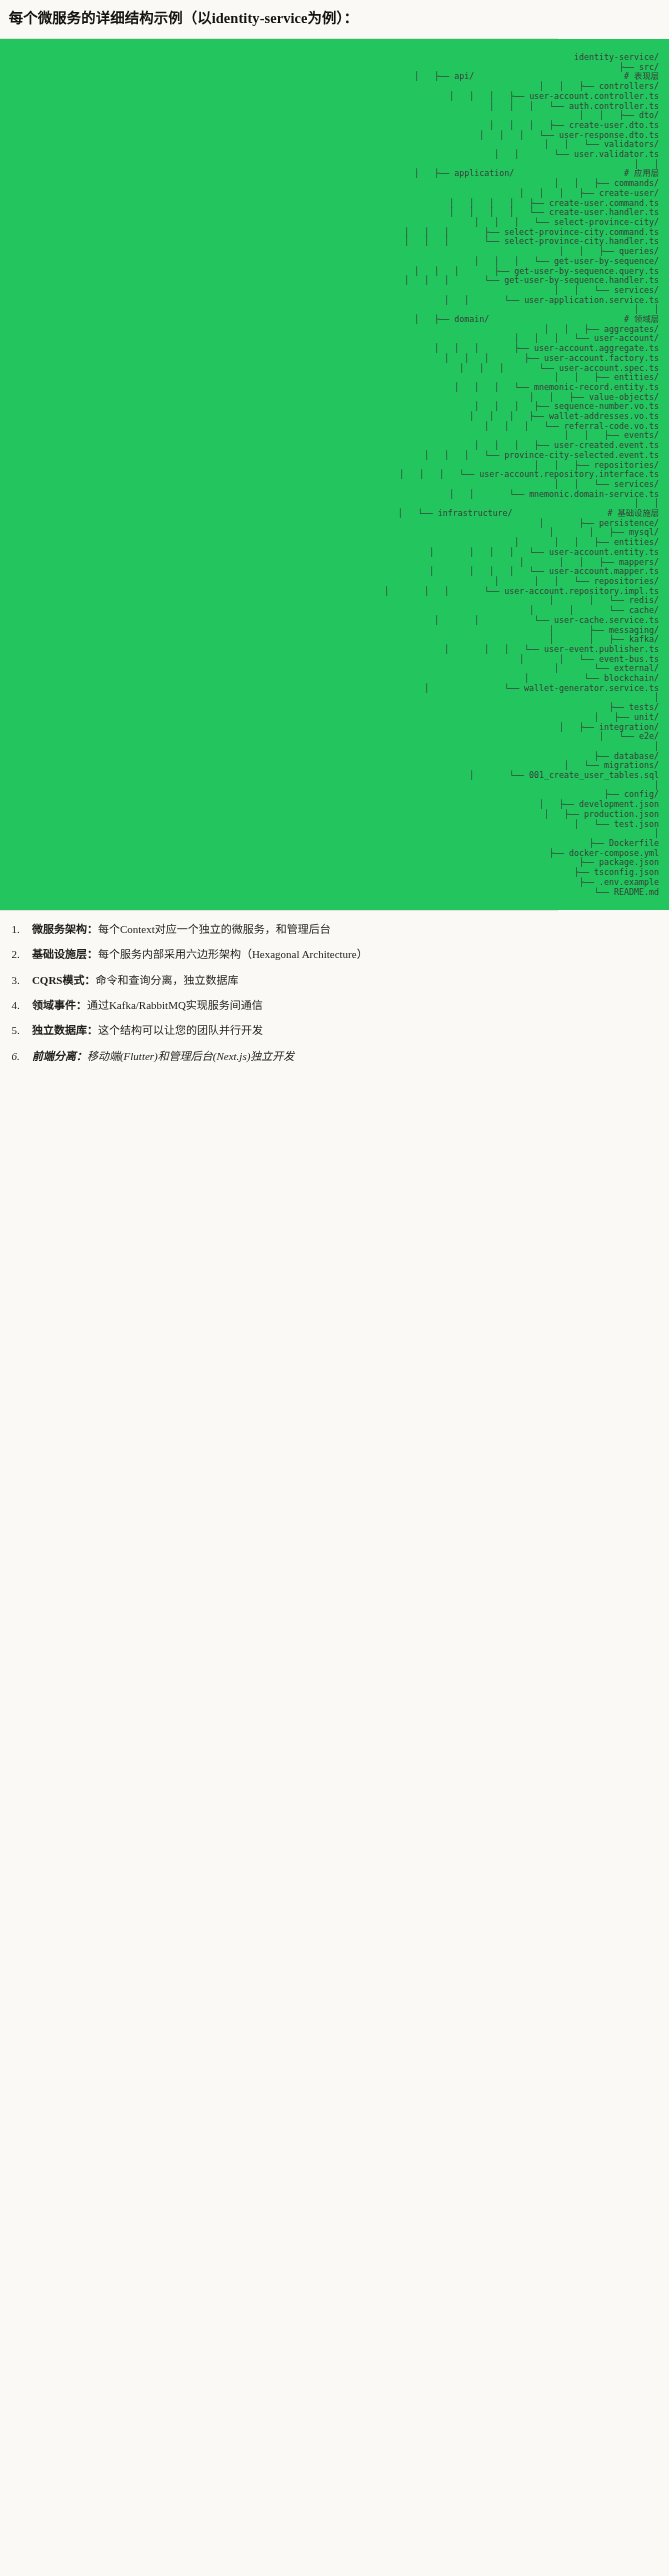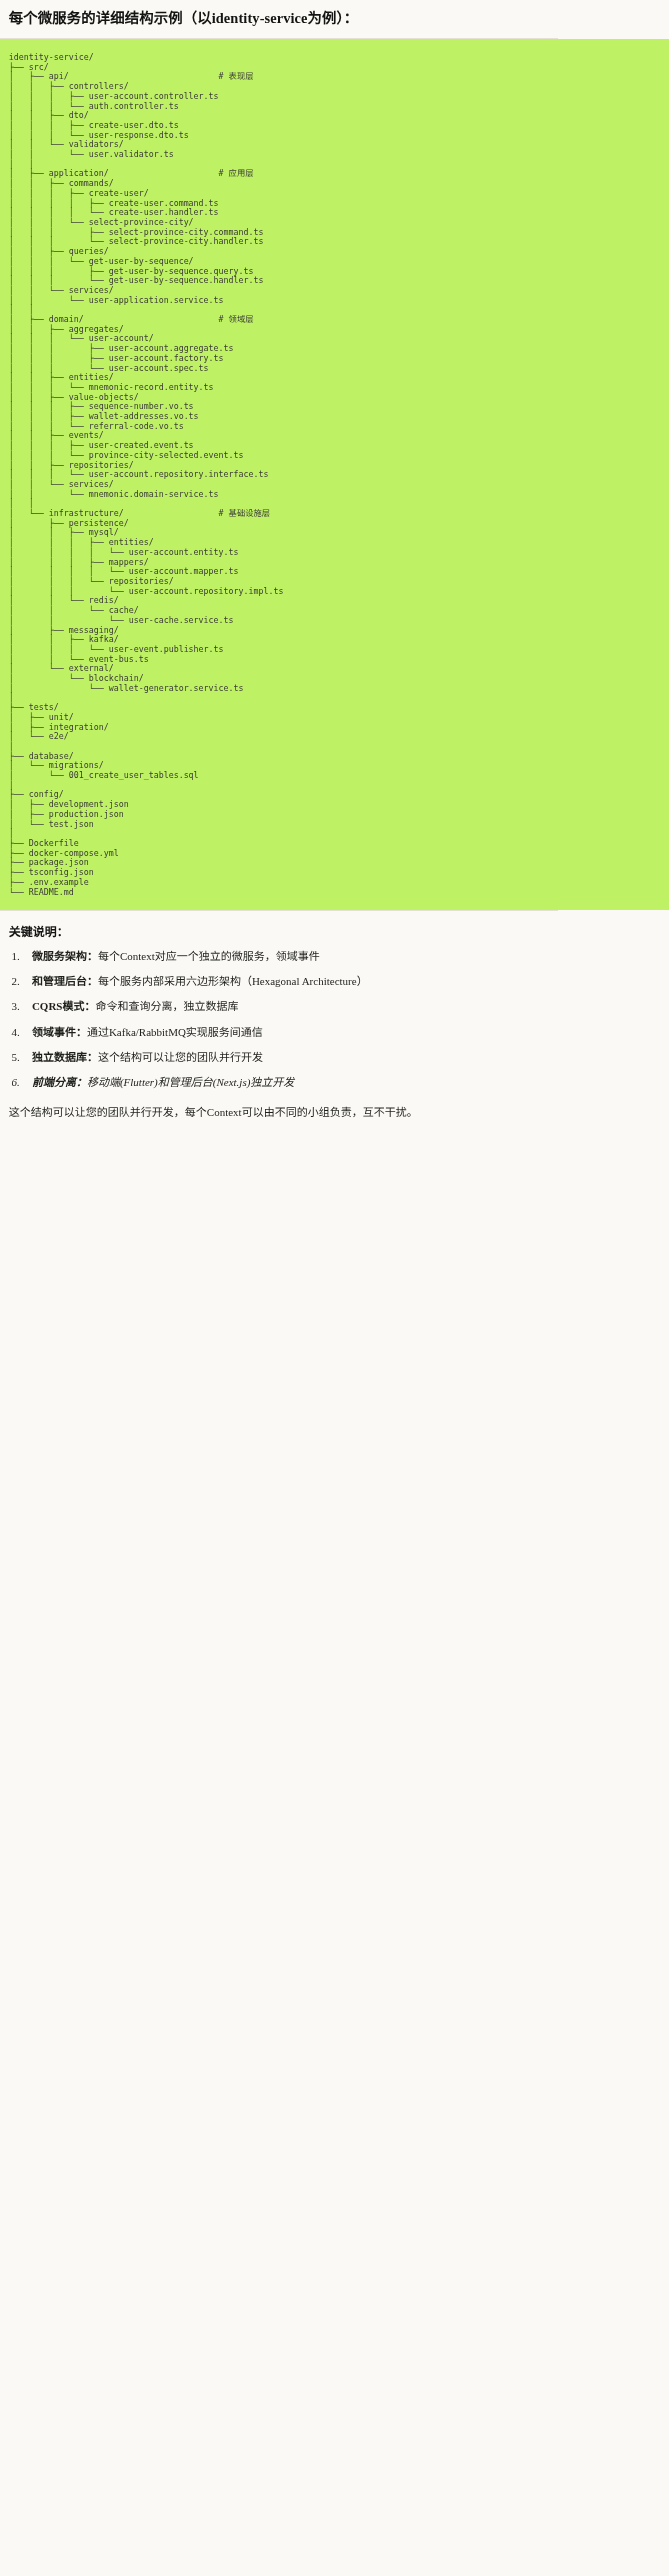--- a/index.html
+++ b/index.html
@@ -35,24 +35,25 @@
 
   .rule {
     border: 0;
     border-top: 0.6px solid #e3e0d6;
     margin: 0;
     height: 0;
   }
 
   
   .tree-block {
-    background: #bef264;
+    background: #22c55e;
     padding: 13.8px 10px 12.5px 8.8px;
     box-sizing: border-box;
     width: 669px;
+    text-align: right;
   }
   pre.tree {
     margin: 0;
     font-family: "DejaVu Sans Mono", "Liberation Mono", monospace;
     font-size: 8.3px;
     line-height: 9.7px;
     color: #3b3b38;
     white-space: pre;
     letter-spacing: 0px;
     tab-size: 4;
@@ -192,40 +193,38 @@
 ├── docker-compose.yml
 ├── package.json
 ├── tsconfig.json
 ├── .env.example
 └── README.md</pre>
   </div>
 
   <hr class="rule">
 
   <div class="key-section">
-    <div class="key-heading">关键说明：</div>
 
     <ol class="key-list">
       <li>
-        <span class="kp-term">微服务架构</span><span class="kp-sep">：</span><span class="kp-desc">每个Context对应一个独立的微服务，领域事件</span>
-      </li>
-      <li>
-        <span class="kp-term">和管理后台</span><span class="kp-sep">：</span><span class="kp-desc">每个服务内部采用六边形架构（Hexagonal Architecture）</span>
+        <span class="kp-term">微服务架构</span><span class="kp-sep">：</span><span class="kp-desc">每个Context对应一个独立的微服务，和管理后台</span>
+      </li>
+      <li>
+        <span class="kp-term">基础设施层</span><span class="kp-sep">：</span><span class="kp-desc">每个服务内部采用六边形架构（Hexagonal Architecture）</span>
       </li>
       <li>
         <span class="kp-term">CQRS模式</span><span class="kp-sep">：</span><span class="kp-desc">命令和查询分离，独立数据库</span>
       </li>
       <li>
         <span class="kp-term">领域事件</span><span class="kp-sep">：</span><span class="kp-desc">通过Kafka/RabbitMQ实现服务间通信</span>
       </li>
       <li>
         <span class="kp-term">独立数据库</span><span class="kp-sep">：</span><span class="kp-desc">这个结构可以让您的团队并行开发</span>
       </li>
       <li>
         <span class="kp-term">前端分离</span><span class="kp-sep">：</span><span class="kp-desc">移动端(Flutter)和管理后台(Next.js)独立开发</span>
       </li>
     </ol>
   </div>
 
-  <p class="closing">这个结构可以让您的团队并行开发，每个Context可以由不同的小组负责，互不干扰。</p>
 
 </div>
 
 
 </body></html>

